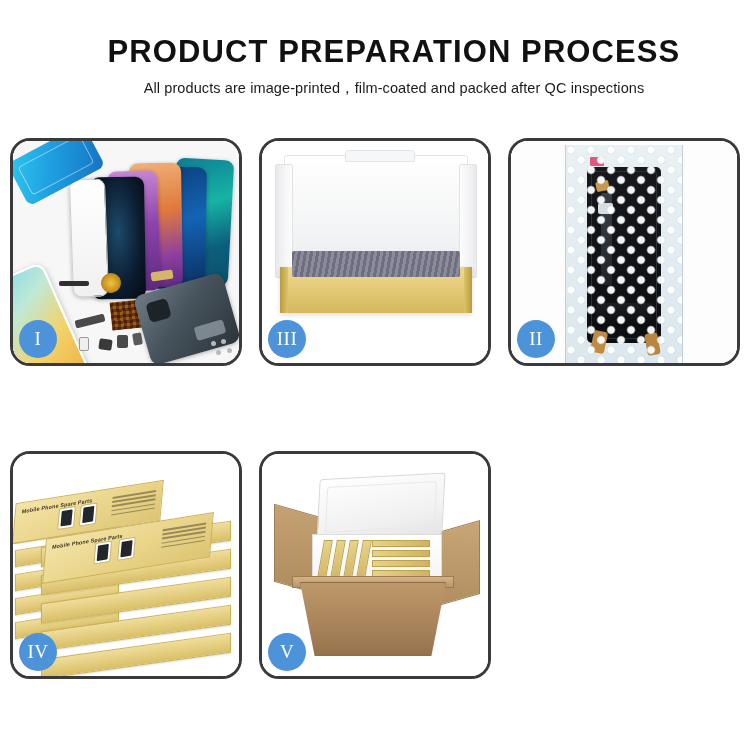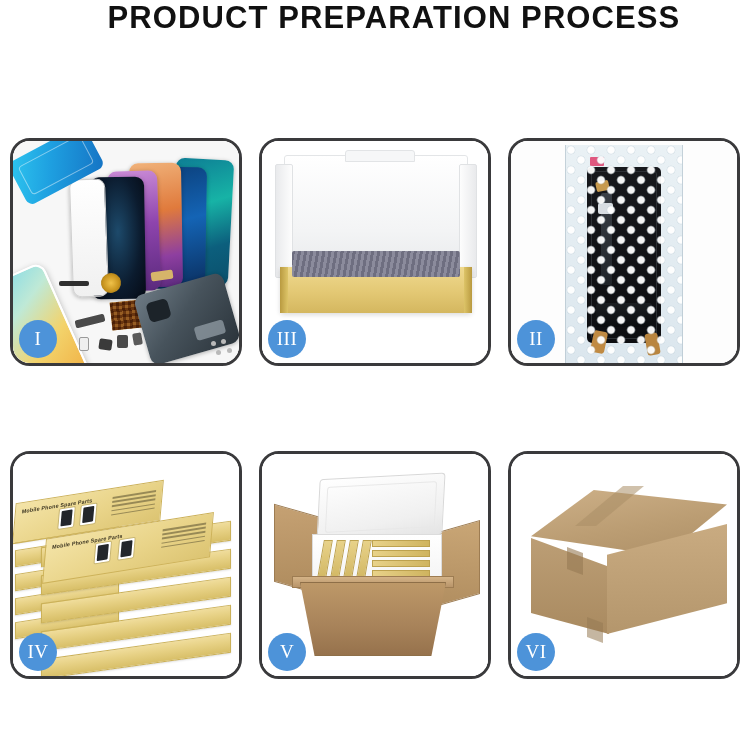--- a/index.html
+++ b/index.html
@@ -15,20 +15,21 @@
   .page {
     position: relative;
     width: 750px;
     height: 750px;
     background: #ffffff;
   }
 
   
   .header {
     text-align: center;
+    padding-top: 34px;
     margin-left: 38px;
   }
   .title {
     font-size: 31px;
     font-weight: 700;
     letter-spacing: 1.1px;
     color: #111111;
     line-height: 1.15;
     font-family: "Liberation Sans", sans-serif;
   }
@@ -428,20 +429,21 @@
     background: rgba(150,122,84,.55); transform: skewY(20deg);
   }
 </style>
 </head>
 <body>
 
 <div class="page">
 
   <div class="header">
     <div class="title">PRODUCT PREPARATION PROCESS</div>
+    <div class="subtitle">All products are image-printed，film-coated and packed after QC inspections</div>
   </div>
 
   <div class="grid">
 
     <div class="panel p1">
       <div class="scene">
         <div class="bg"></div>
         <div class="phone ph-teal"></div>
         <div class="phone ph-blue"></div>
         <div class="phone ph-orange"></div>
@@ -580,27 +582,15 @@
             <b style="top:20px"></b>
           <b style="top:30px"></b>
             <b style="top:38px"></b>
         </div>
         <div class="carton-lip"></div>
         <div class="carton"></div>
       </div>
       <div class="badge">V</div>
     </div>
 
-    <div class="panel p6">
-      <div class="scene">
-        <div class="bg"></div>
-        <div class="box6-top"></div>
-        <div class="tape6"></div>
-        <div class="box6-left"></div>
-        <div class="box6-right"></div>
-        <div class="seal6a"></div>
-        <div class="seal6b"></div>
-      </div>
-      <div class="badge">VI</div>
-    </div>
 
   </div>
 </div>
 
 </body></html>

